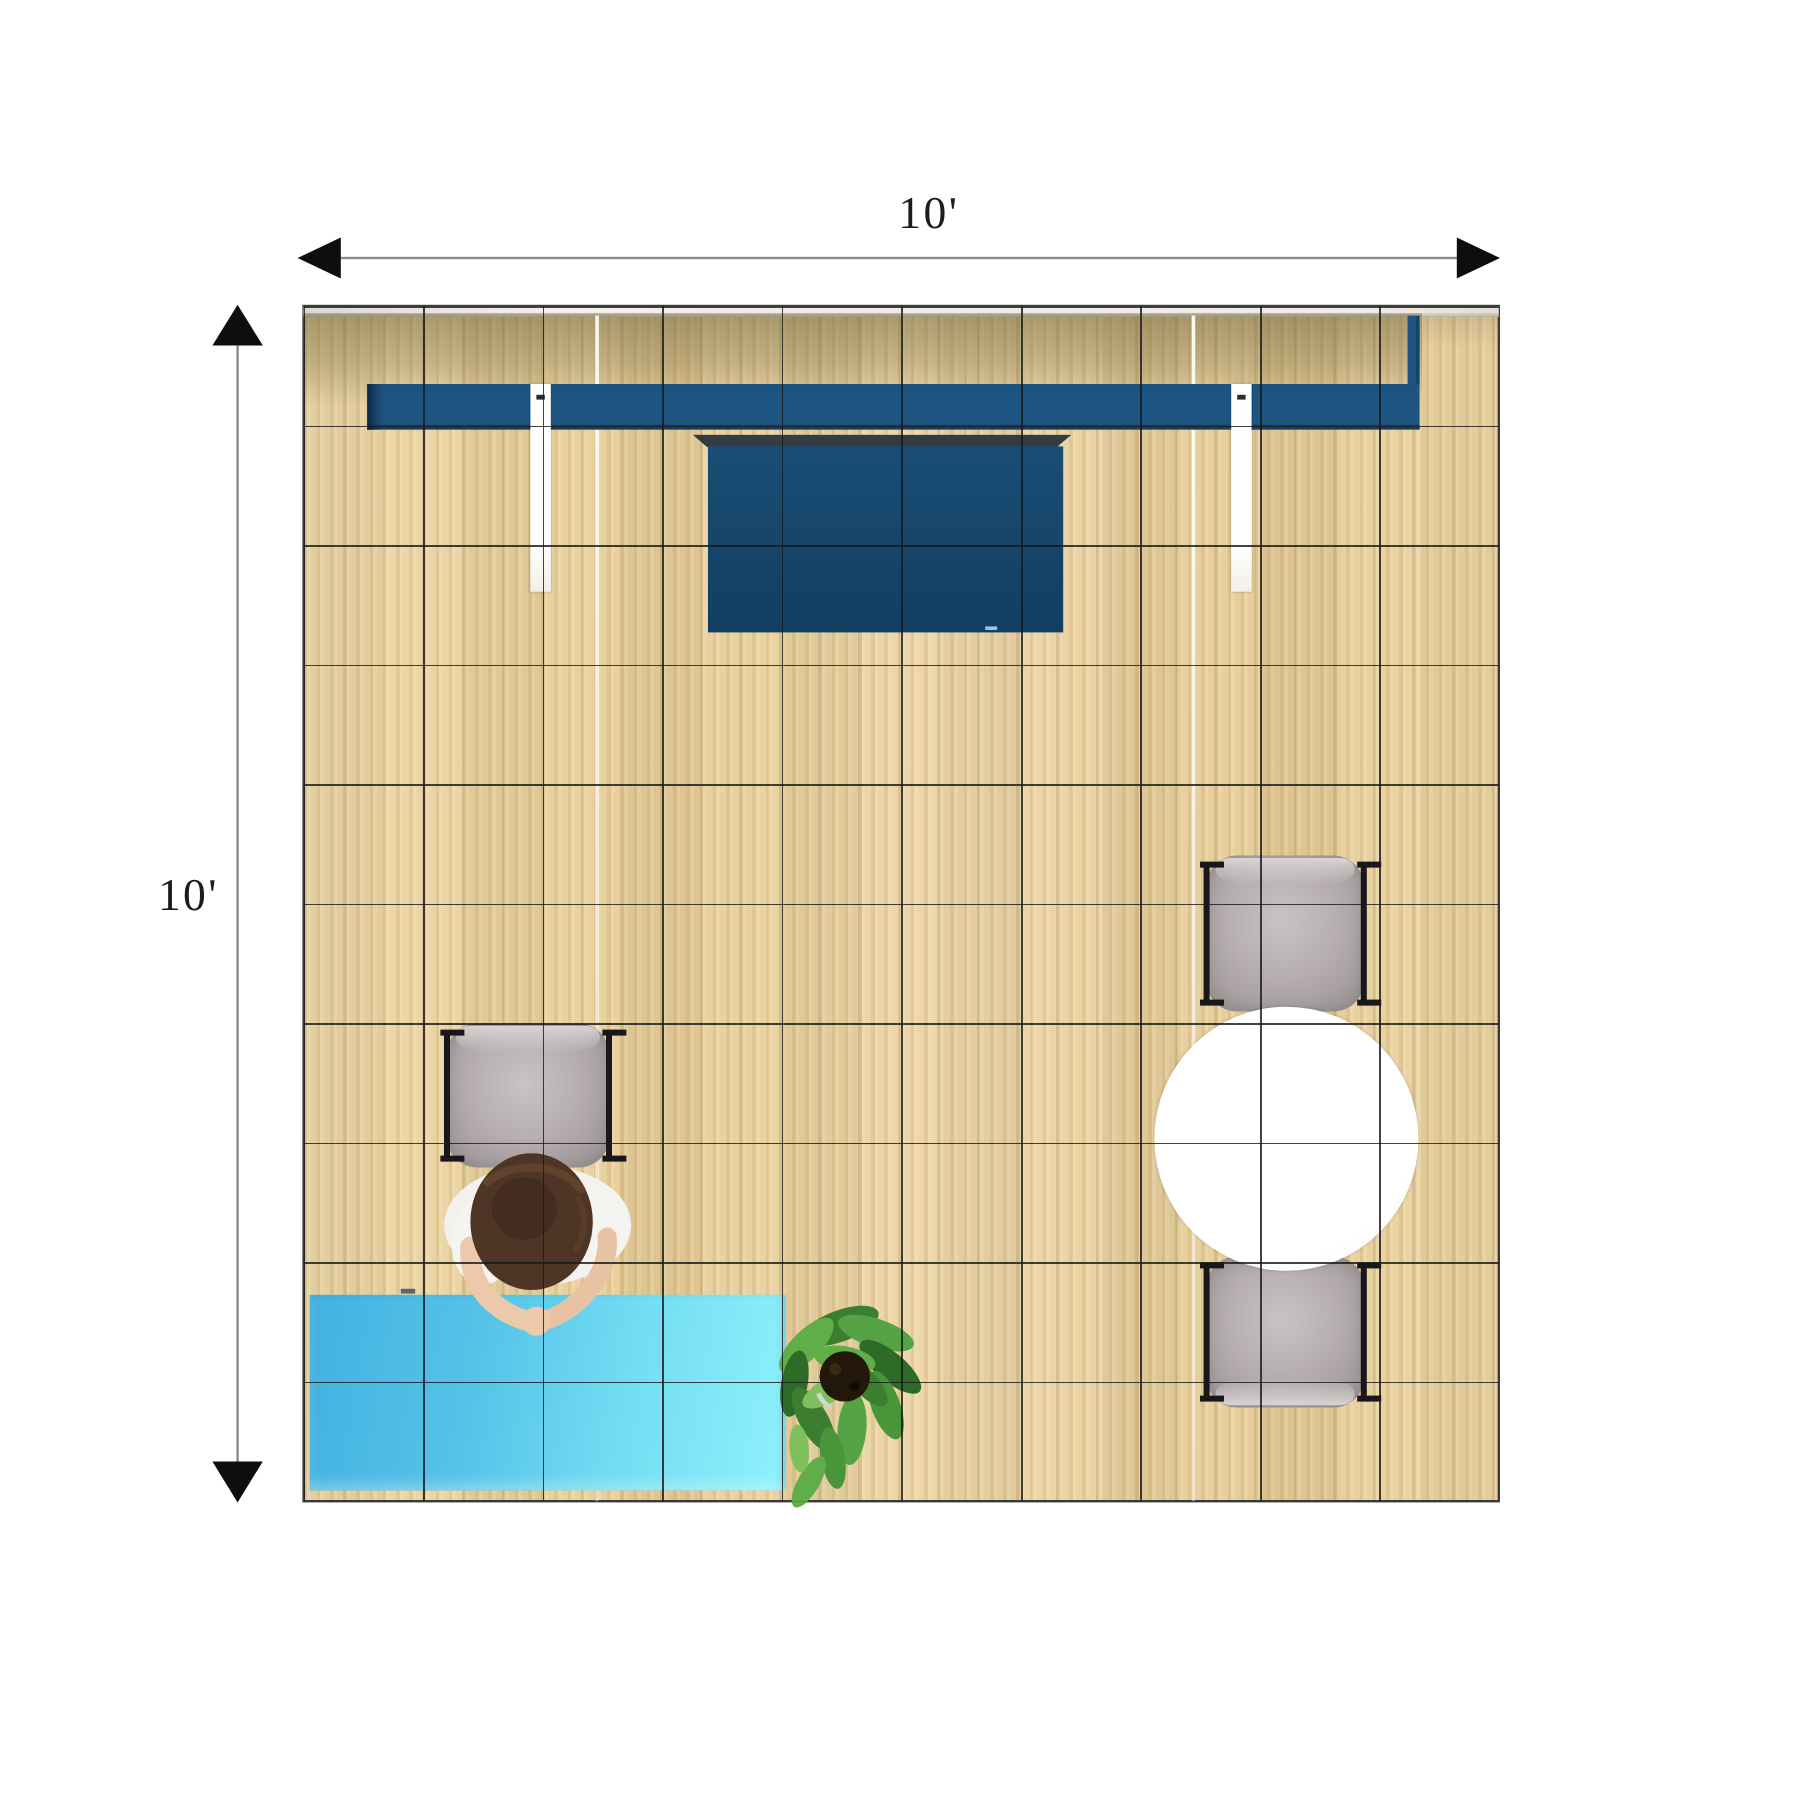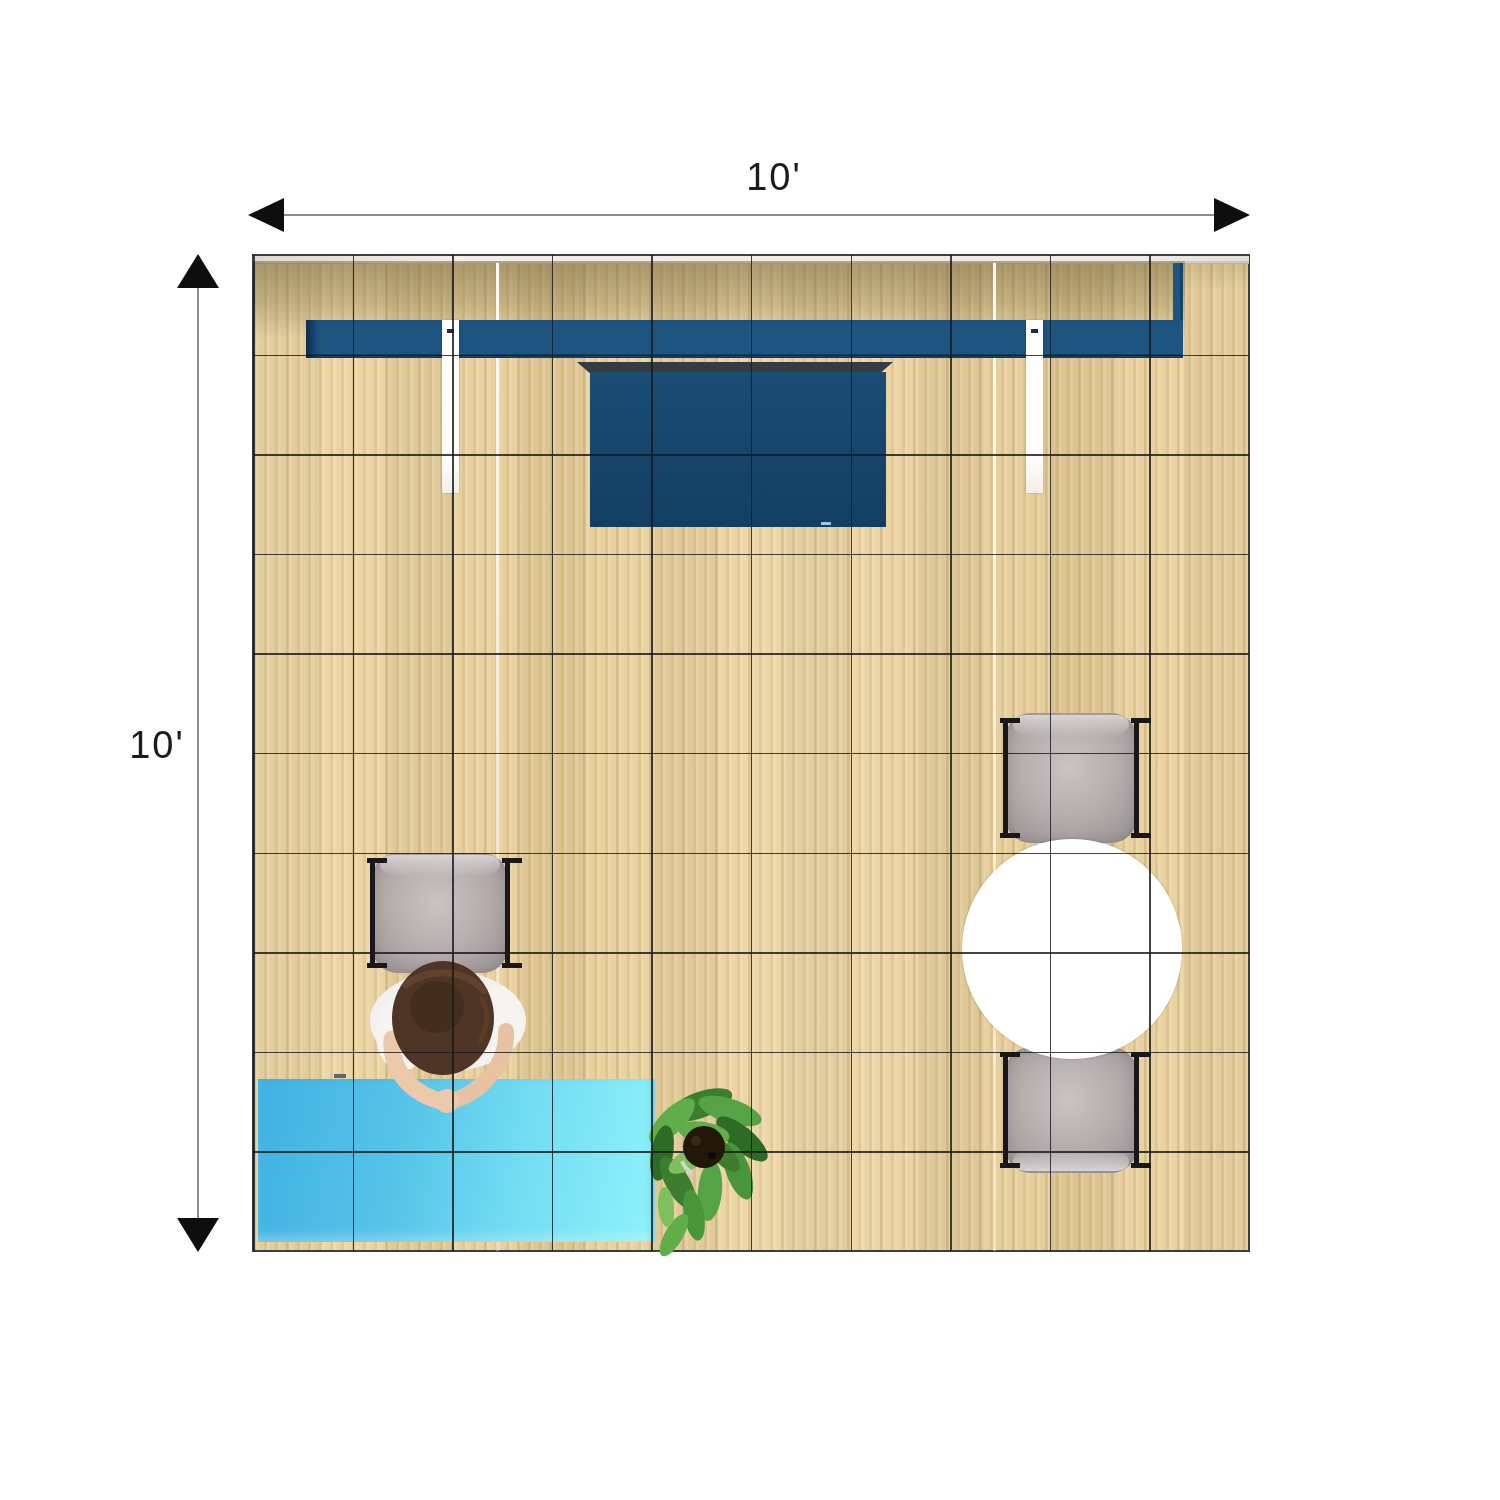--- a/index.html
+++ b/index.html
@@ -1,18 +1,18 @@
 <!DOCTYPE html>
 <html><head>
 <meta charset="utf-8">
 <style>
   html,body{margin:0;padding:0;background:#ffffff;}
   .canvas{
     position:relative;width:1500px;height:1500px;background:#ffffff;overflow:hidden;
-    font-family:Liberation Sans, sans-serif;
+    font-family:Liberation Serif, serif;
   }
   
   .dim-label{
     position:absolute;color:#1c1c1c;font-size:38px;font-weight:400;
     letter-spacing:2px;text-align:center;width:120px;
   }
   .dim-label-top{left:714px;top:156px;}
   .dim-label-left{left:97px;top:724px;}
   .dim-line-h{position:absolute;left:268px;top:214px;width:964px;height:2px;background:#8c8c8c;}
   .dim-line-v{position:absolute;left:197px;top:272px;width:2px;height:962px;background:#8c8c8c;}

